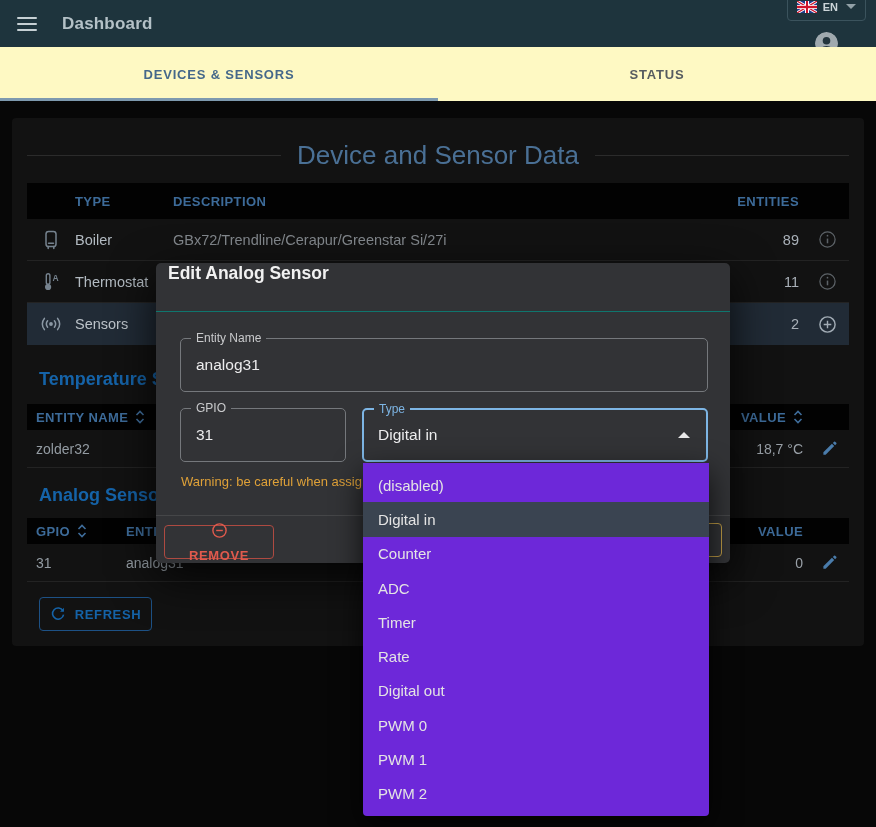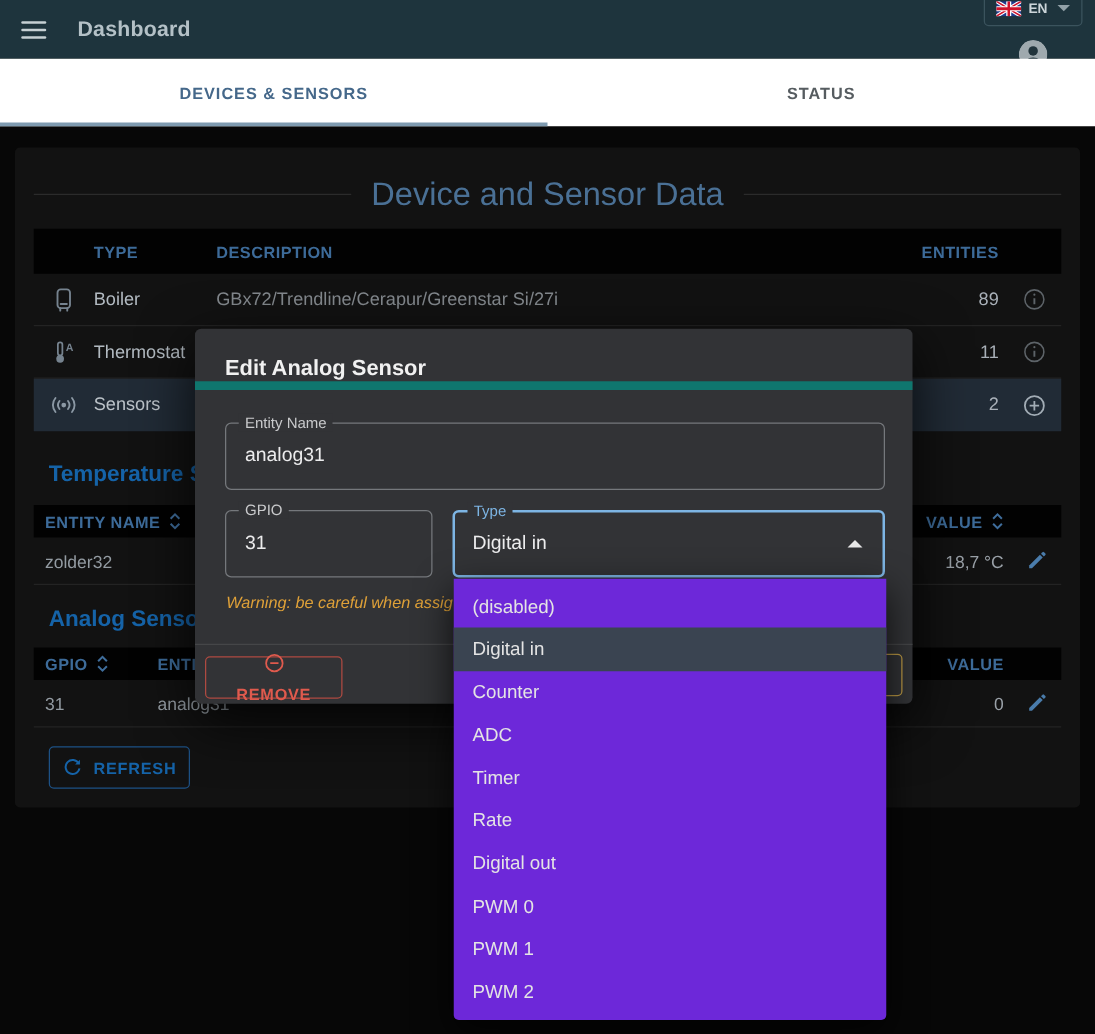--- a/index.html
+++ b/index.html
@@ -15,21 +15,21 @@
   .app-title { margin-left:25px; font-size:17px; font-weight:bold; color:#b4c1c7; letter-spacing:.2px; }
   .topbar-right { margin-left:auto; display:flex; align-items:center; gap:11px; margin-right:10px;flex-direction:column; }
   .lang-btn { display:flex; align-items:center; gap:6px; border:1px solid #3b535d; border-radius:4px;
     height:29px; padding:0 9px; cursor:pointer; }
   .lang-label { font-size:11px; font-weight:bold; color:#ccd5d9; }
   .caret-down { width:0; height:0; border-left:5px solid transparent; border-right:5px solid transparent;
     border-top:5px solid #92a1a8; margin-left:2px; }
   .avatar { width:23px; height:23px; border-radius:50%; overflow:hidden; cursor:pointer; }
 
   
-  .tabbar { position:absolute; left:0; top:47px; width:876px; height:54px; background:#ffffff;
+  .tabbar { position:absolute; left:0; top:47px; width:876px; height:54px; background:#fef9c3;
     display:flex; z-index:5; }
   .tab { width:438px; display:flex; align-items:center; justify-content:center;
     font-size:13px; font-weight:bold; letter-spacing:.8px; color:#565c60; cursor:pointer; position:relative; }
   .tab.active { color:#45688a; }
   .tab.active::after { content:""; position:absolute; left:0; bottom:0; width:100%; height:3px; background:#7e9aaf; }
 
   
   .card { position:absolute; left:12px; top:118px; width:852px; height:528px;
     background:#121212; border-radius:4px; z-index:1; }
   .card-heading { position:absolute; left:15px; top:22px; width:822px; display:flex; align-items:center; gap:16px; }
@@ -60,40 +60,40 @@
   .cell { padding-left:9px; }
   .sort-ic { display:inline-flex; cursor:pointer; }
 
   .refresh-btn { position:absolute; left:27px; top:479px; width:113px; height:34px;
     border:1px solid #1d5185; border-radius:4px; background:transparent; display:flex; align-items:center;
     justify-content:center; gap:9px; color:#1563a8; font-size:13px; font-weight:bold; letter-spacing:.6px; cursor:pointer; }
 
   
   .modal { position:absolute; left:156px; top:263px; width:574px; height:300px; background:#323336;
     border-radius:5px; box-shadow:0 14px 45px rgba(0,0,0,.8); z-index:30; }
-  .modal-header { height:49px; display:flex; align-items:flex-end; padding-left:24px;
-    border-bottom:7px solid #0f766e; }
+  .modal-header { height:49px; display:flex; align-items:flex-start; padding-left:12px;
+    border-bottom:1px solid #0f766e; }
   .modal-title { font-size:17.5px; font-weight:bold; color:#f1f1f1; }
 
   .field { position:absolute; border:1px solid #75787c; border-radius:5px; }
   .field .flabel { position:absolute; top:-8px; left:10px; background:#323336; padding:0 5px;
     font-size:12px; color:#c9cacc; line-height:14px; }
   .field input { width:100%; height:100%; background:transparent; border:none; outline:none;
     color:#ececed; font-size:15.5px; font-family:"Liberation Sans", sans-serif; padding:0 15px; }
   .field.focused { border:2px solid #7db5e4; }
   .field.focused .flabel { color:#7db5e4; }
   .f-entity { left:24px; top:75px; width:528px; height:54px; }
   .f-gpio   { left:24px; top:145px; width:166px; height:54px; }
   .f-type   { left:206px; top:145px; width:346px; height:54px; display:flex; align-items:center; cursor:pointer; }
   .f-type .fvalue { font-size:15.5px; color:#ececed; padding-left:14px; }
   .caret-up { position:absolute; right:16px; width:0; height:0; border-left:6px solid transparent;
     border-right:6px solid transparent; border-bottom:6px solid #e8e8e8; }
 
   .warning { position:absolute; left:25px; top:211px; font-size:13px; color:#dfa138; white-space:nowrap;
-    width:336px; overflow:hidden;font-style:italic; }
+    width:336px; overflow:hidden; }
 
   .modal-actions { position:absolute; left:0; top:252px; width:574px; height:48px; border-top:1px solid #454648; }
   .remove-btn { position:absolute; left:8px; top:9px; width:110px; height:34px; border:1px solid #ae4a41;
     border-radius:4px; background:transparent; display:flex; align-items:center; justify-content:center; gap:9px;
     color:#e05a4d; font-size:13px; font-weight:bold; letter-spacing:.6px; cursor:pointer;flex-direction:column; }
   .save-btn { position:absolute; right:8px; top:7px; width:92px; height:34px; border:1px solid #bd9a45;
     border-radius:4px; background:transparent; cursor:pointer; }
 
   
   .dropdown { position:absolute; left:363px; top:463px; width:346px; height:353px; background:#6d28d9;

